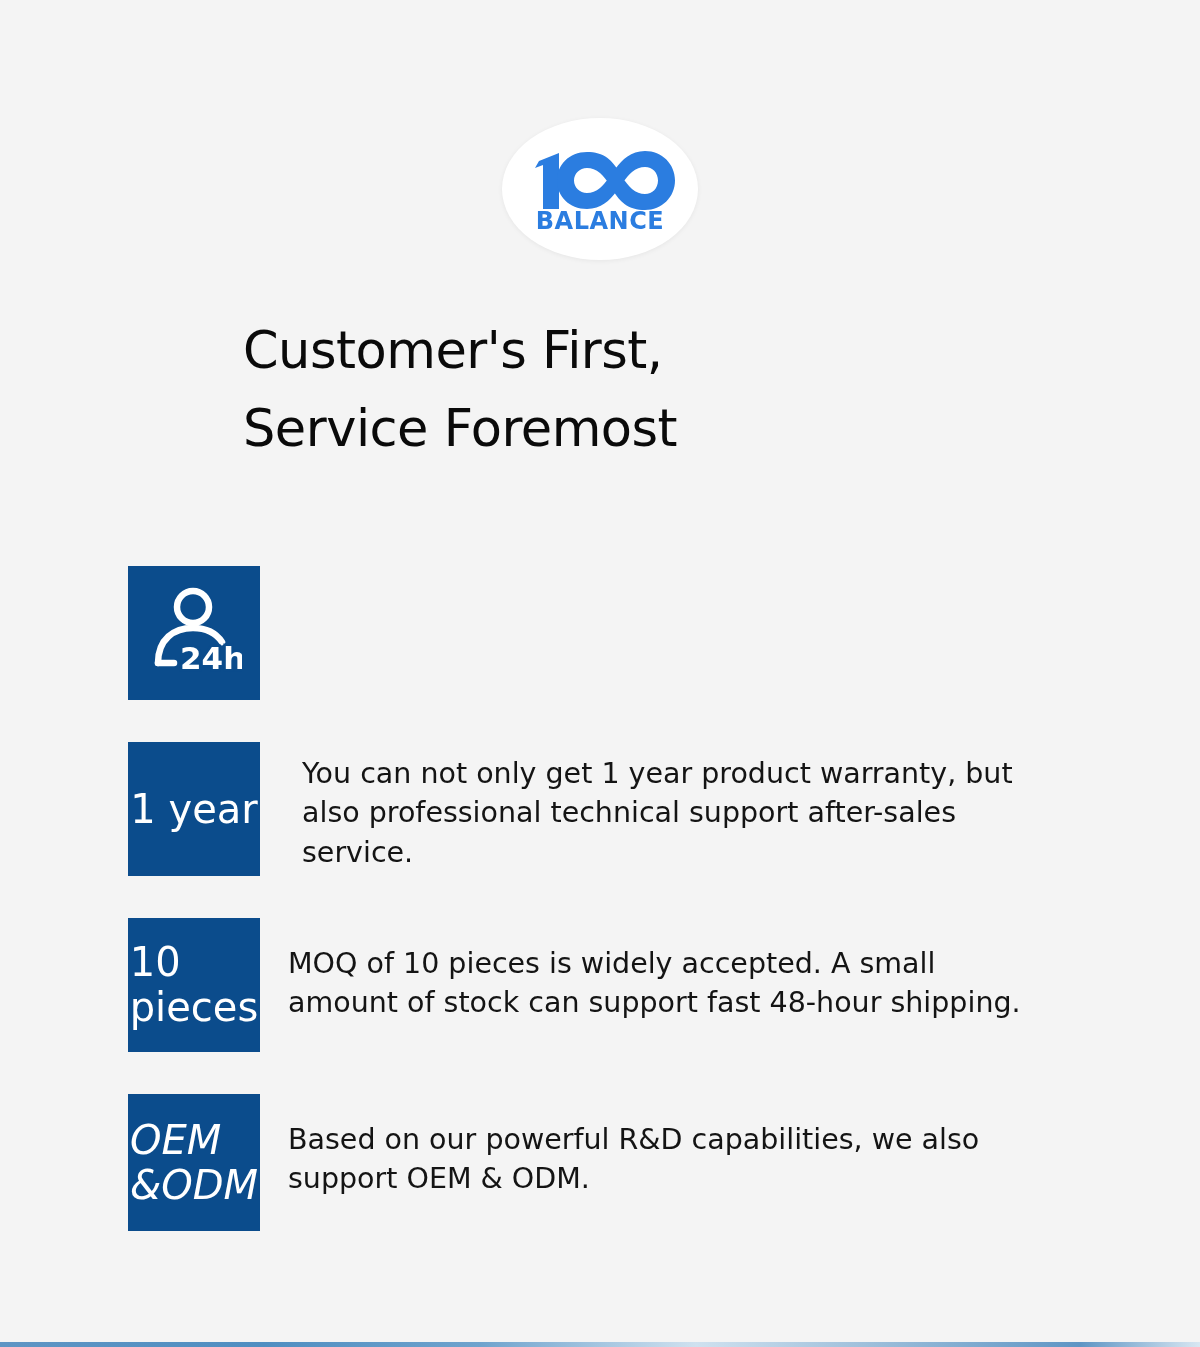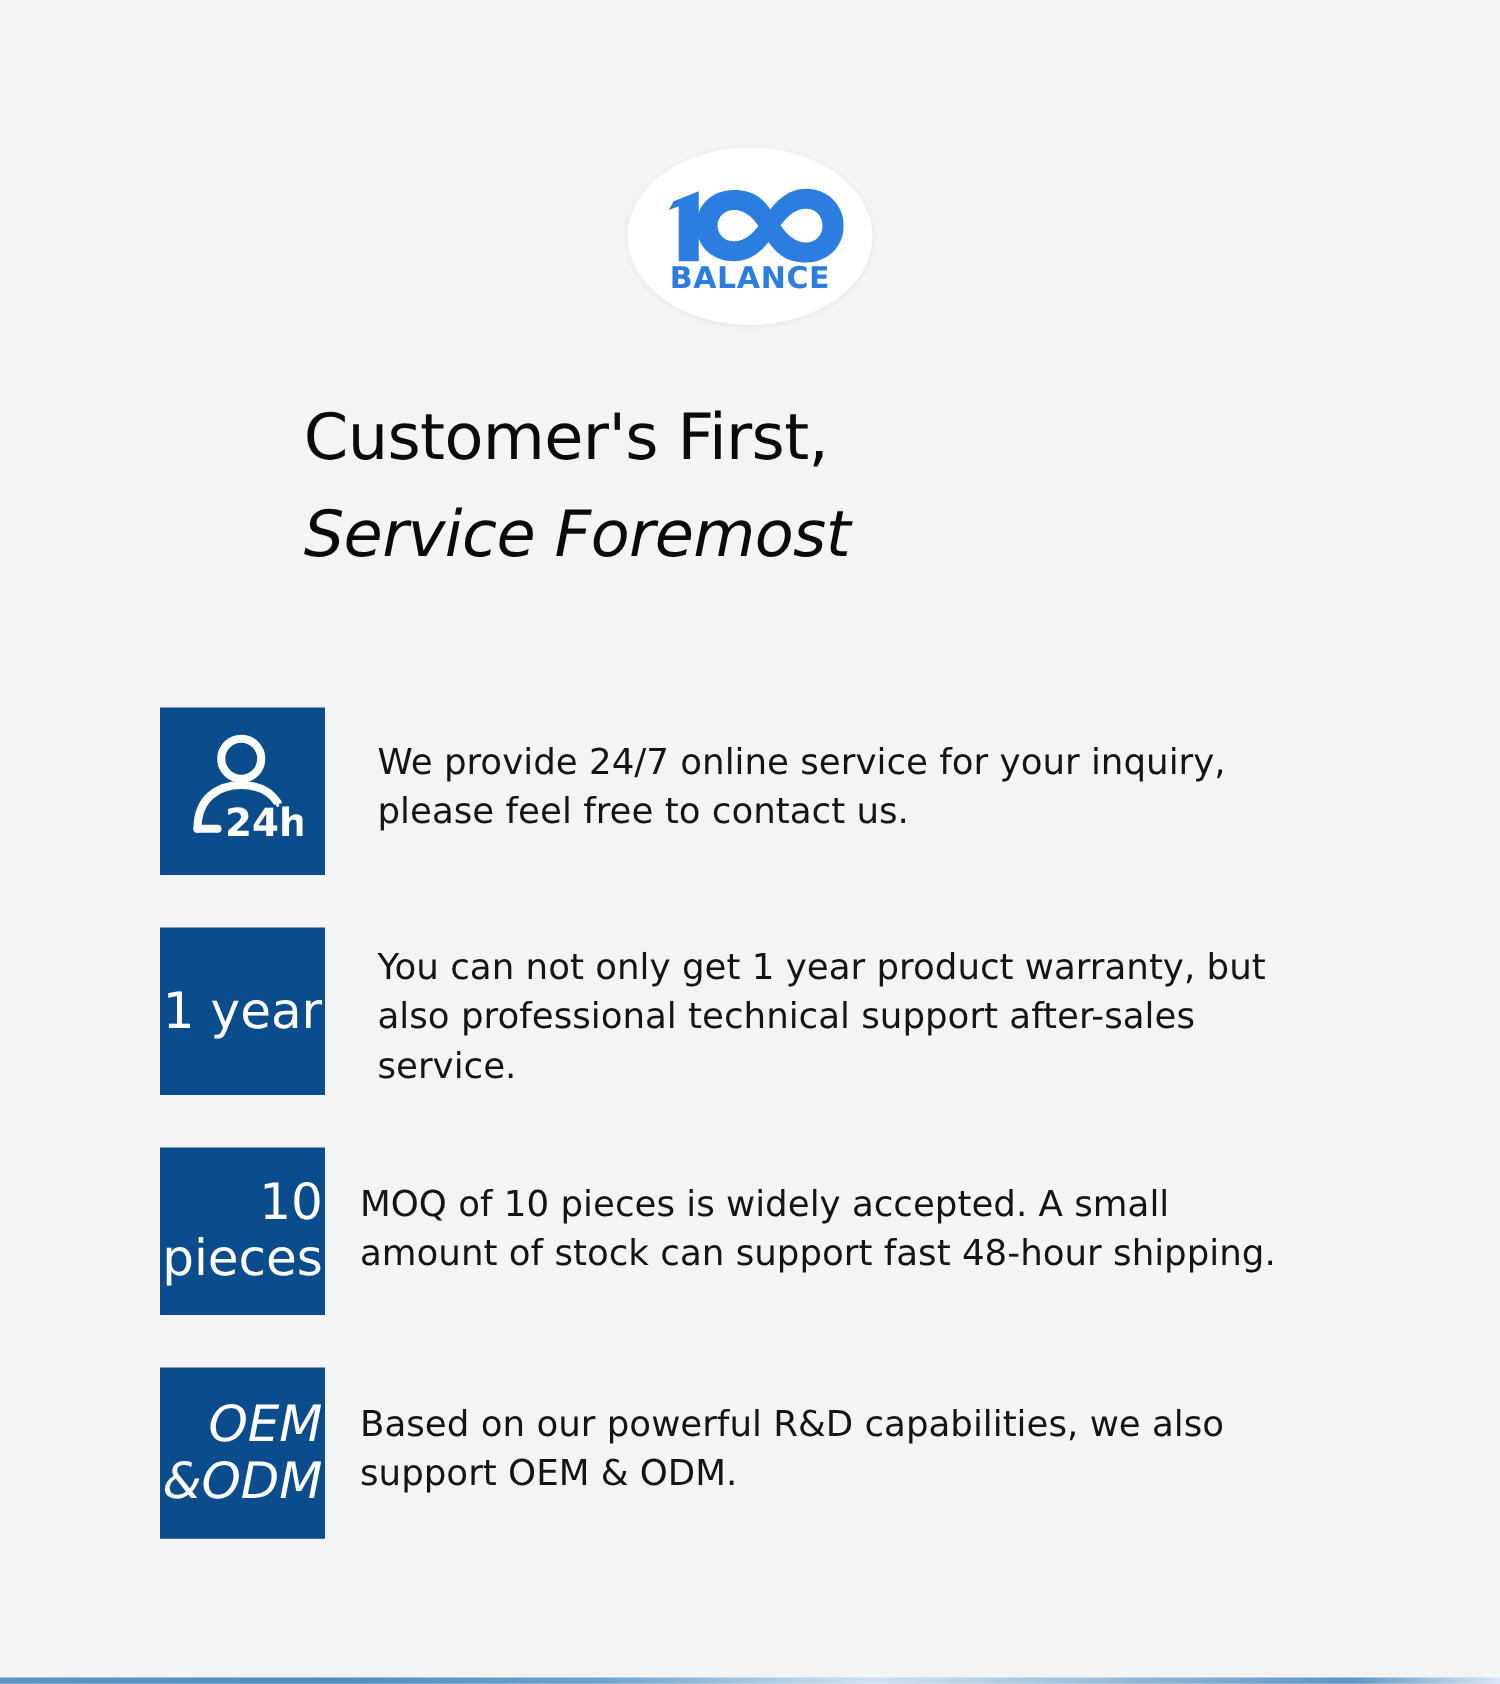--- a/index.html
+++ b/index.html
@@ -63,21 +63,21 @@
     left: 243px;
     top: 312px;
     width: 860px;
     font-family: "DejaVu Sans", sans-serif;
     font-size: 51px;
     font-weight: 400;
     line-height: 1.52;
     color: #0a0a0a;
     letter-spacing: -0.5px;
   }
-  .headline .l2 { display: block; font-style: italic; }
+  .headline .l2 { display: block; }
 
   
   .features {
     position: absolute;
     left: 128px;
     top: 566px;
     width: 980px;
   }
   .feature-row {
     display: flex;
@@ -85,21 +85,21 @@
     margin-bottom: 42px;
   }
   .badge {
     flex: 0 0 auto;
     width: 132px;
     background: #0b4c8c;
     color: #ffffff;
     display: flex;
     align-items: center;
     justify-content: center;
-    text-align: right;
+    text-align: left;
     box-sizing: border-box;
   }
   .badge-h134 { height: 134px; }
   .badge-h137 { height: 137px; font-style: italic; }
   .badge-text {
     font-family: "DejaVu Sans", sans-serif;
     font-size: 40px;
     font-weight: 400;
     line-height: 1.12;
     color: #ffffff;
@@ -198,22 +198,20 @@
           <svg width="96" height="92" viewBox="0 0 96 92" aria-hidden="true">
             <g fill="none" stroke="#ffffff" stroke-width="6.5" stroke-linecap="round">
               <circle cx="47" cy="22" r="16"></circle>
               <path d="M12 78 C 12 54, 28 43, 47 43 C 60 43, 70 48, 76 57"></path>
               <path d="M12 78 L 28 78" stroke-linecap="round"></path>
             </g>
             <text x="34" y="84" font-family="DejaVu Sans, sans-serif" font-size="31" font-weight="bold" fill="#ffffff" stroke="#0b4c8c" stroke-width="5" paint-order="stroke">24h</text>
           </svg>
         </span>
       </div>
-      <div class="feature-text ft-pad-top-3">We provide 24/7  online service for your inquiry,
-please feel free to contact us.</div>
     </div>
 
     <div class="feature-row">
       <div class="badge badge-h134">
         <span class="badge-text">1 year</span>
       </div>
       <div class="feature-text ft-pad-top-2">You can not only get 1 year product warranty, but
 also professional technical support after-sales
 service.</div>
     </div>

